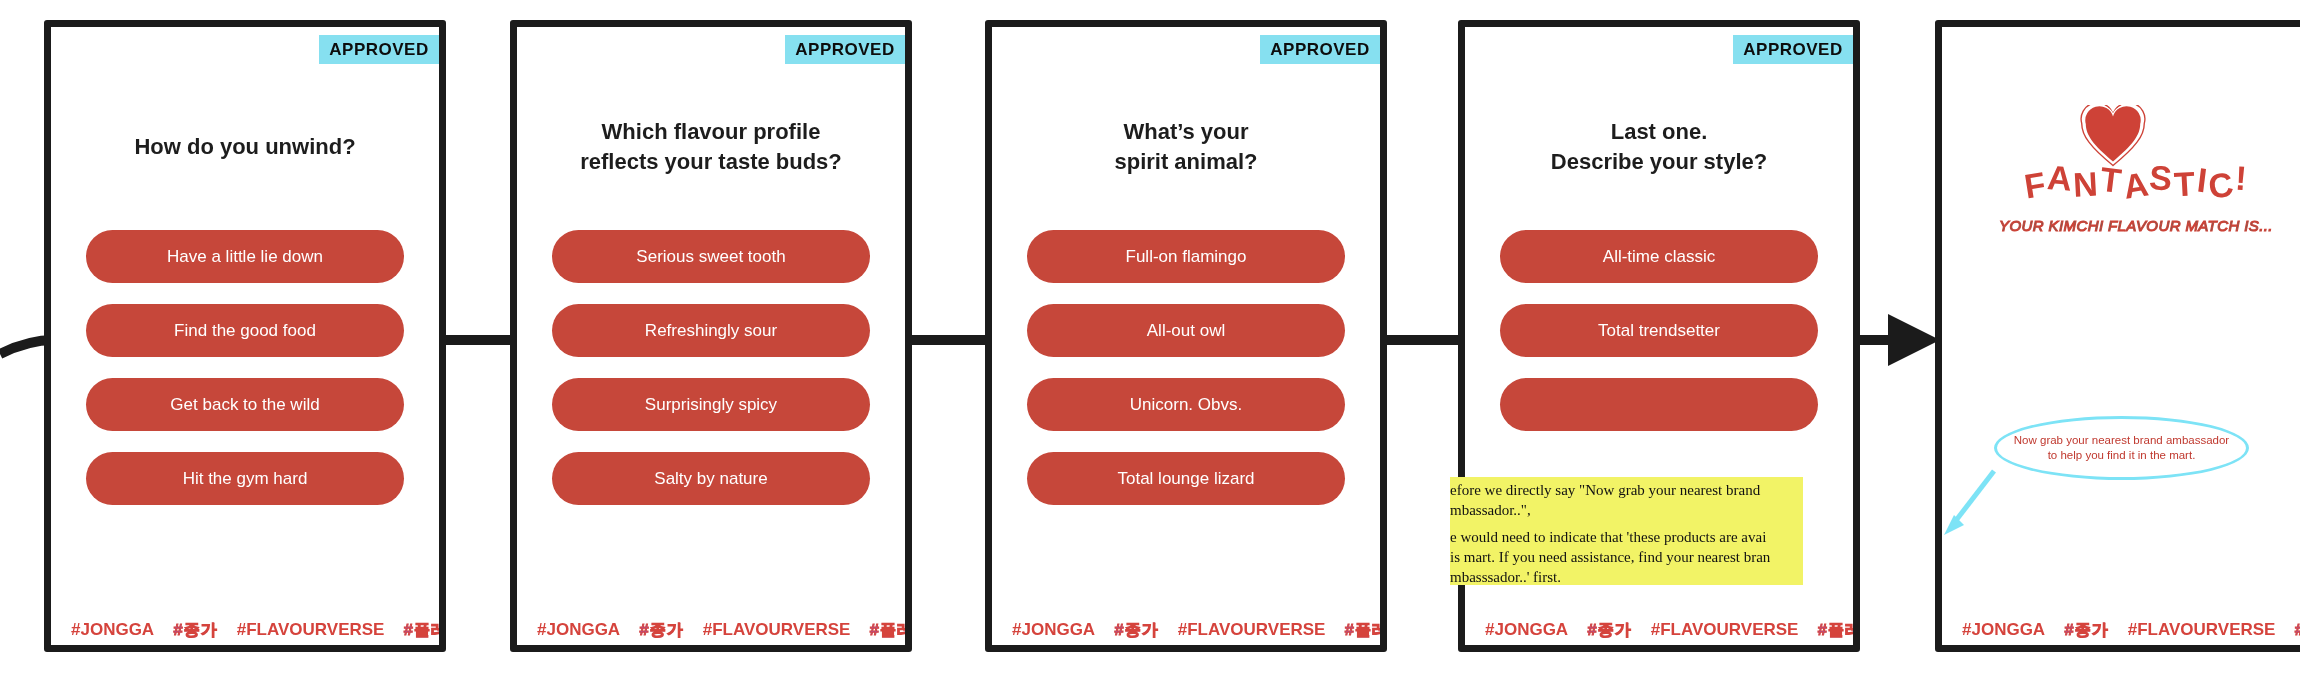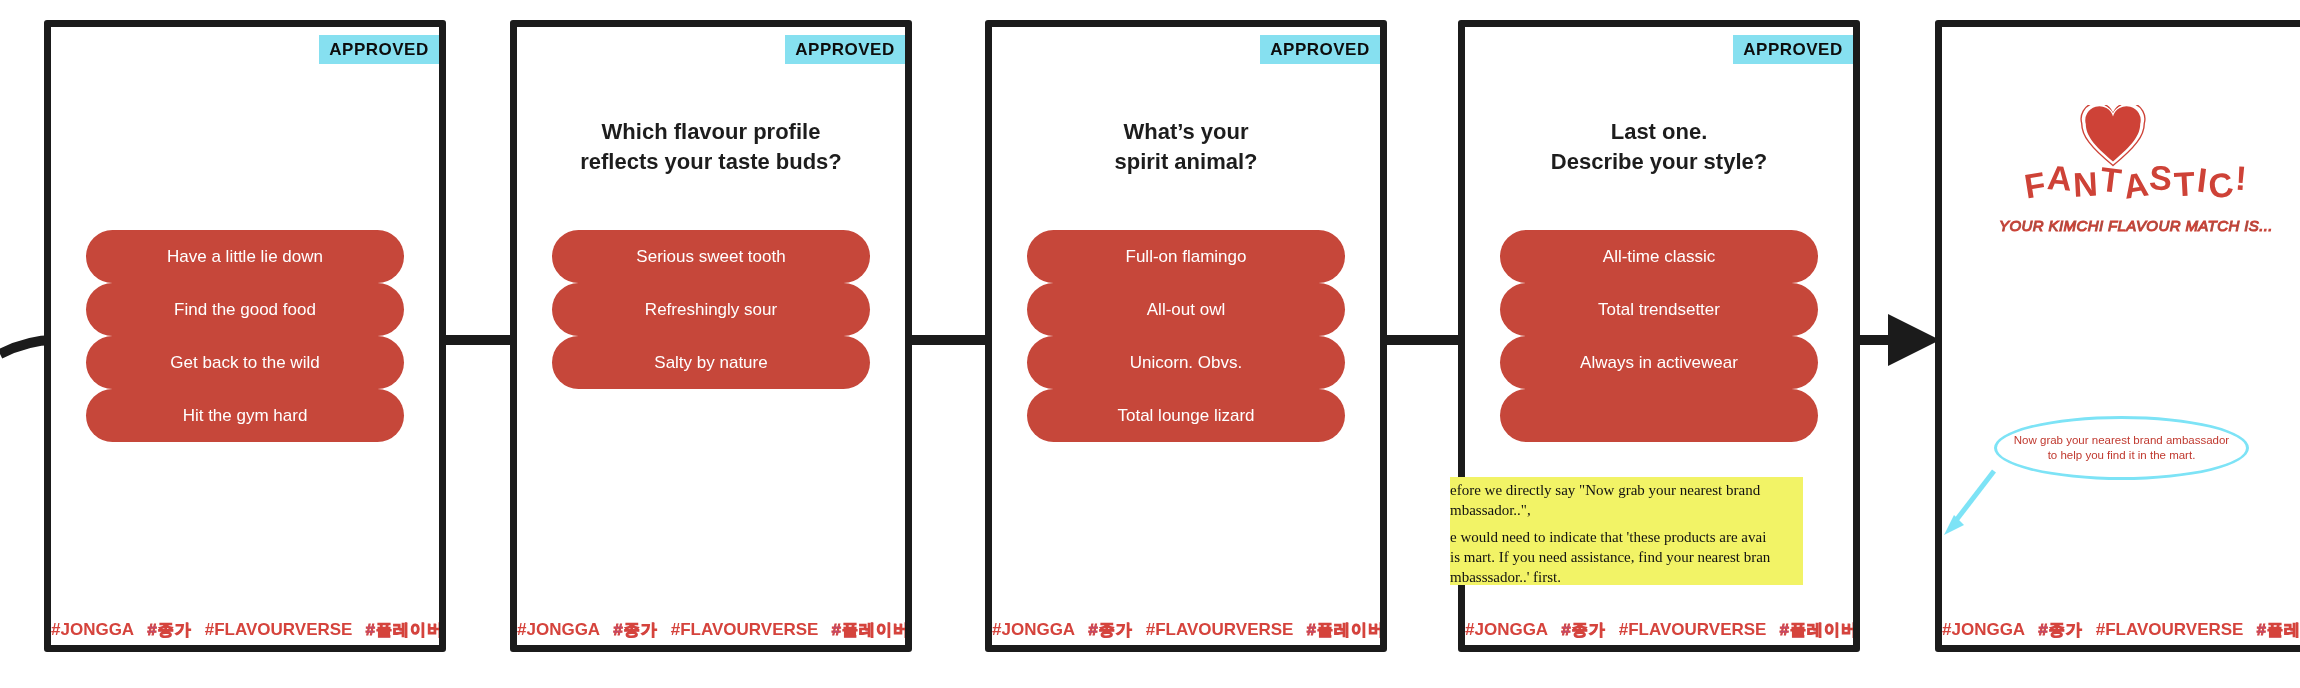--- a/index.html
+++ b/index.html
@@ -18,29 +18,29 @@
   .badge{
     position:absolute;top:8px;right:0px;width:120px;height:29px;
     background:#86e0f0;color:#0d0d0d;font-weight:800;font-size:17px;
     display:flex;align-items:center;justify-content:center;letter-spacing:.5px;
   }
   .q-title{
     position:absolute;left:0;right:0;top:80px;height:80px;
     display:flex;align-items:center;justify-content:center;text-align:center;
     font-size:22px;font-weight:600;line-height:30px;color:#1d1d1d;white-space:pre-line;
   }
-  .opts{position:absolute;top:203px;left:35px;right:35px;display:flex;flex-direction:column;justify-content:flex-end;}
+  .opts{position:absolute;top:203px;left:35px;right:35px;display:flex;flex-direction:column;gap:21px;justify-content:flex-end;}
   .opt{
     height:53px;border-radius:27px;background:#c6473a;border:none;color:#fff;
     font-size:17px;font-family:"Liberation Sans",sans-serif;
     display:flex;align-items:center;justify-content:center;cursor:pointer;
   }
   .footer{
-    position:absolute;left:0;right:0;bottom:4px;height:22px;
-    display:flex;align-items:center;gap:13px;white-space:nowrap;overflow:hidden;text-align:right;
+    position:absolute;left:20px;right:0;bottom:4px;height:22px;
+    display:flex;align-items:center;gap:19px;white-space:nowrap;overflow:hidden;text-align:right;
   }
   .tag-solid{color:#d5433c;font-weight:800;font-size:17px;}
   .tag-outline{
     color:#8b5cf6;font-weight:800;font-size:16px;
     -webkit-text-stroke:1px #d5433c;letter-spacing:1px;font-family:Liberation Mono, monospace;
   }
   
   .note{
     position:absolute;left:-15px;top:450px;width:353px;height:108px;z-index:5;
     background:#f2f366;font-family:"Liberation Serif",serif;font-size:15px;
@@ -85,20 +85,21 @@
   <path d="M0,354 Q28,340 54,340" fill="none" stroke="#1b1b1b" stroke-width="10"></path>
   <rect x="380" y="335" width="137" height="10" fill="#1b1b1b"></rect>
   <rect x="845" y="335" width="147" height="10" fill="#1b1b1b"></rect>
   <rect x="1320" y="335" width="145" height="10" fill="#1b1b1b"></rect>
   <rect x="1798" y="335" width="94" height="10" fill="#1b1b1b"></rect>
   <polygon points="1888,314 1888,366 1940,340" fill="#1b1b1b"></polygon>
 </svg>
 
 <div class="frame f1">
   <div class="badge">APPROVED</div>
+  <div class="q-title">How do you unwind?</div>
   <div class="opts">
     <button class="opt">Have a little lie down</button>
     <button class="opt">Find the good food</button>
     <button class="opt">Get back to the wild</button>
     <button class="opt">Hit the gym hard</button>
   </div>
   <div class="footer">
     <span class="tag-solid">#JONGGA</span>
     <span class="tag-outline">#종가</span>
     <span class="tag-solid">#FLAVOURVERSE</span>
@@ -106,20 +107,21 @@
   </div>
 </div>
 
 <div class="frame f2">
   <div class="badge">APPROVED</div>
   <div class="q-title">Which flavour profile
 reflects your taste buds?</div>
   <div class="opts">
     <button class="opt">Serious sweet tooth</button>
     <button class="opt">Refreshingly sour</button>
+    <button class="opt">Surprisingly spicy</button>
     <button class="opt">Salty by nature</button>
   </div>
   <div class="footer">
     <span class="tag-solid">#JONGGA</span>
     <span class="tag-outline">#종가</span>
     <span class="tag-solid">#FLAVOURVERSE</span>
     <span class="tag-outline">#플레이버버스</span>
   </div>
 </div>
 
@@ -141,21 +143,20 @@
   </div>
 </div>
 
 <div class="frame f4">
   <div class="badge">APPROVED</div>
   <div class="q-title">Last one.
 Describe your style?</div>
   <div class="opts">
     <button class="opt">All-time classic</button>
     <button class="opt">Total trendsetter</button>
-    <button class="opt">Always in activewear</button>
     <button class="opt"></button>
   </div>
   <div class="note">
     <div>efore we directly say "Now grab your nearest brand</div>
     <div>mbassador..",</div>
     <div>e would need to indicate that 'these products are avai</div>
     <div>is mart. If you need assistance, find your nearest bran</div>
     <div>mbasssador..' first.</div>
   </div>
   <div class="footer">

